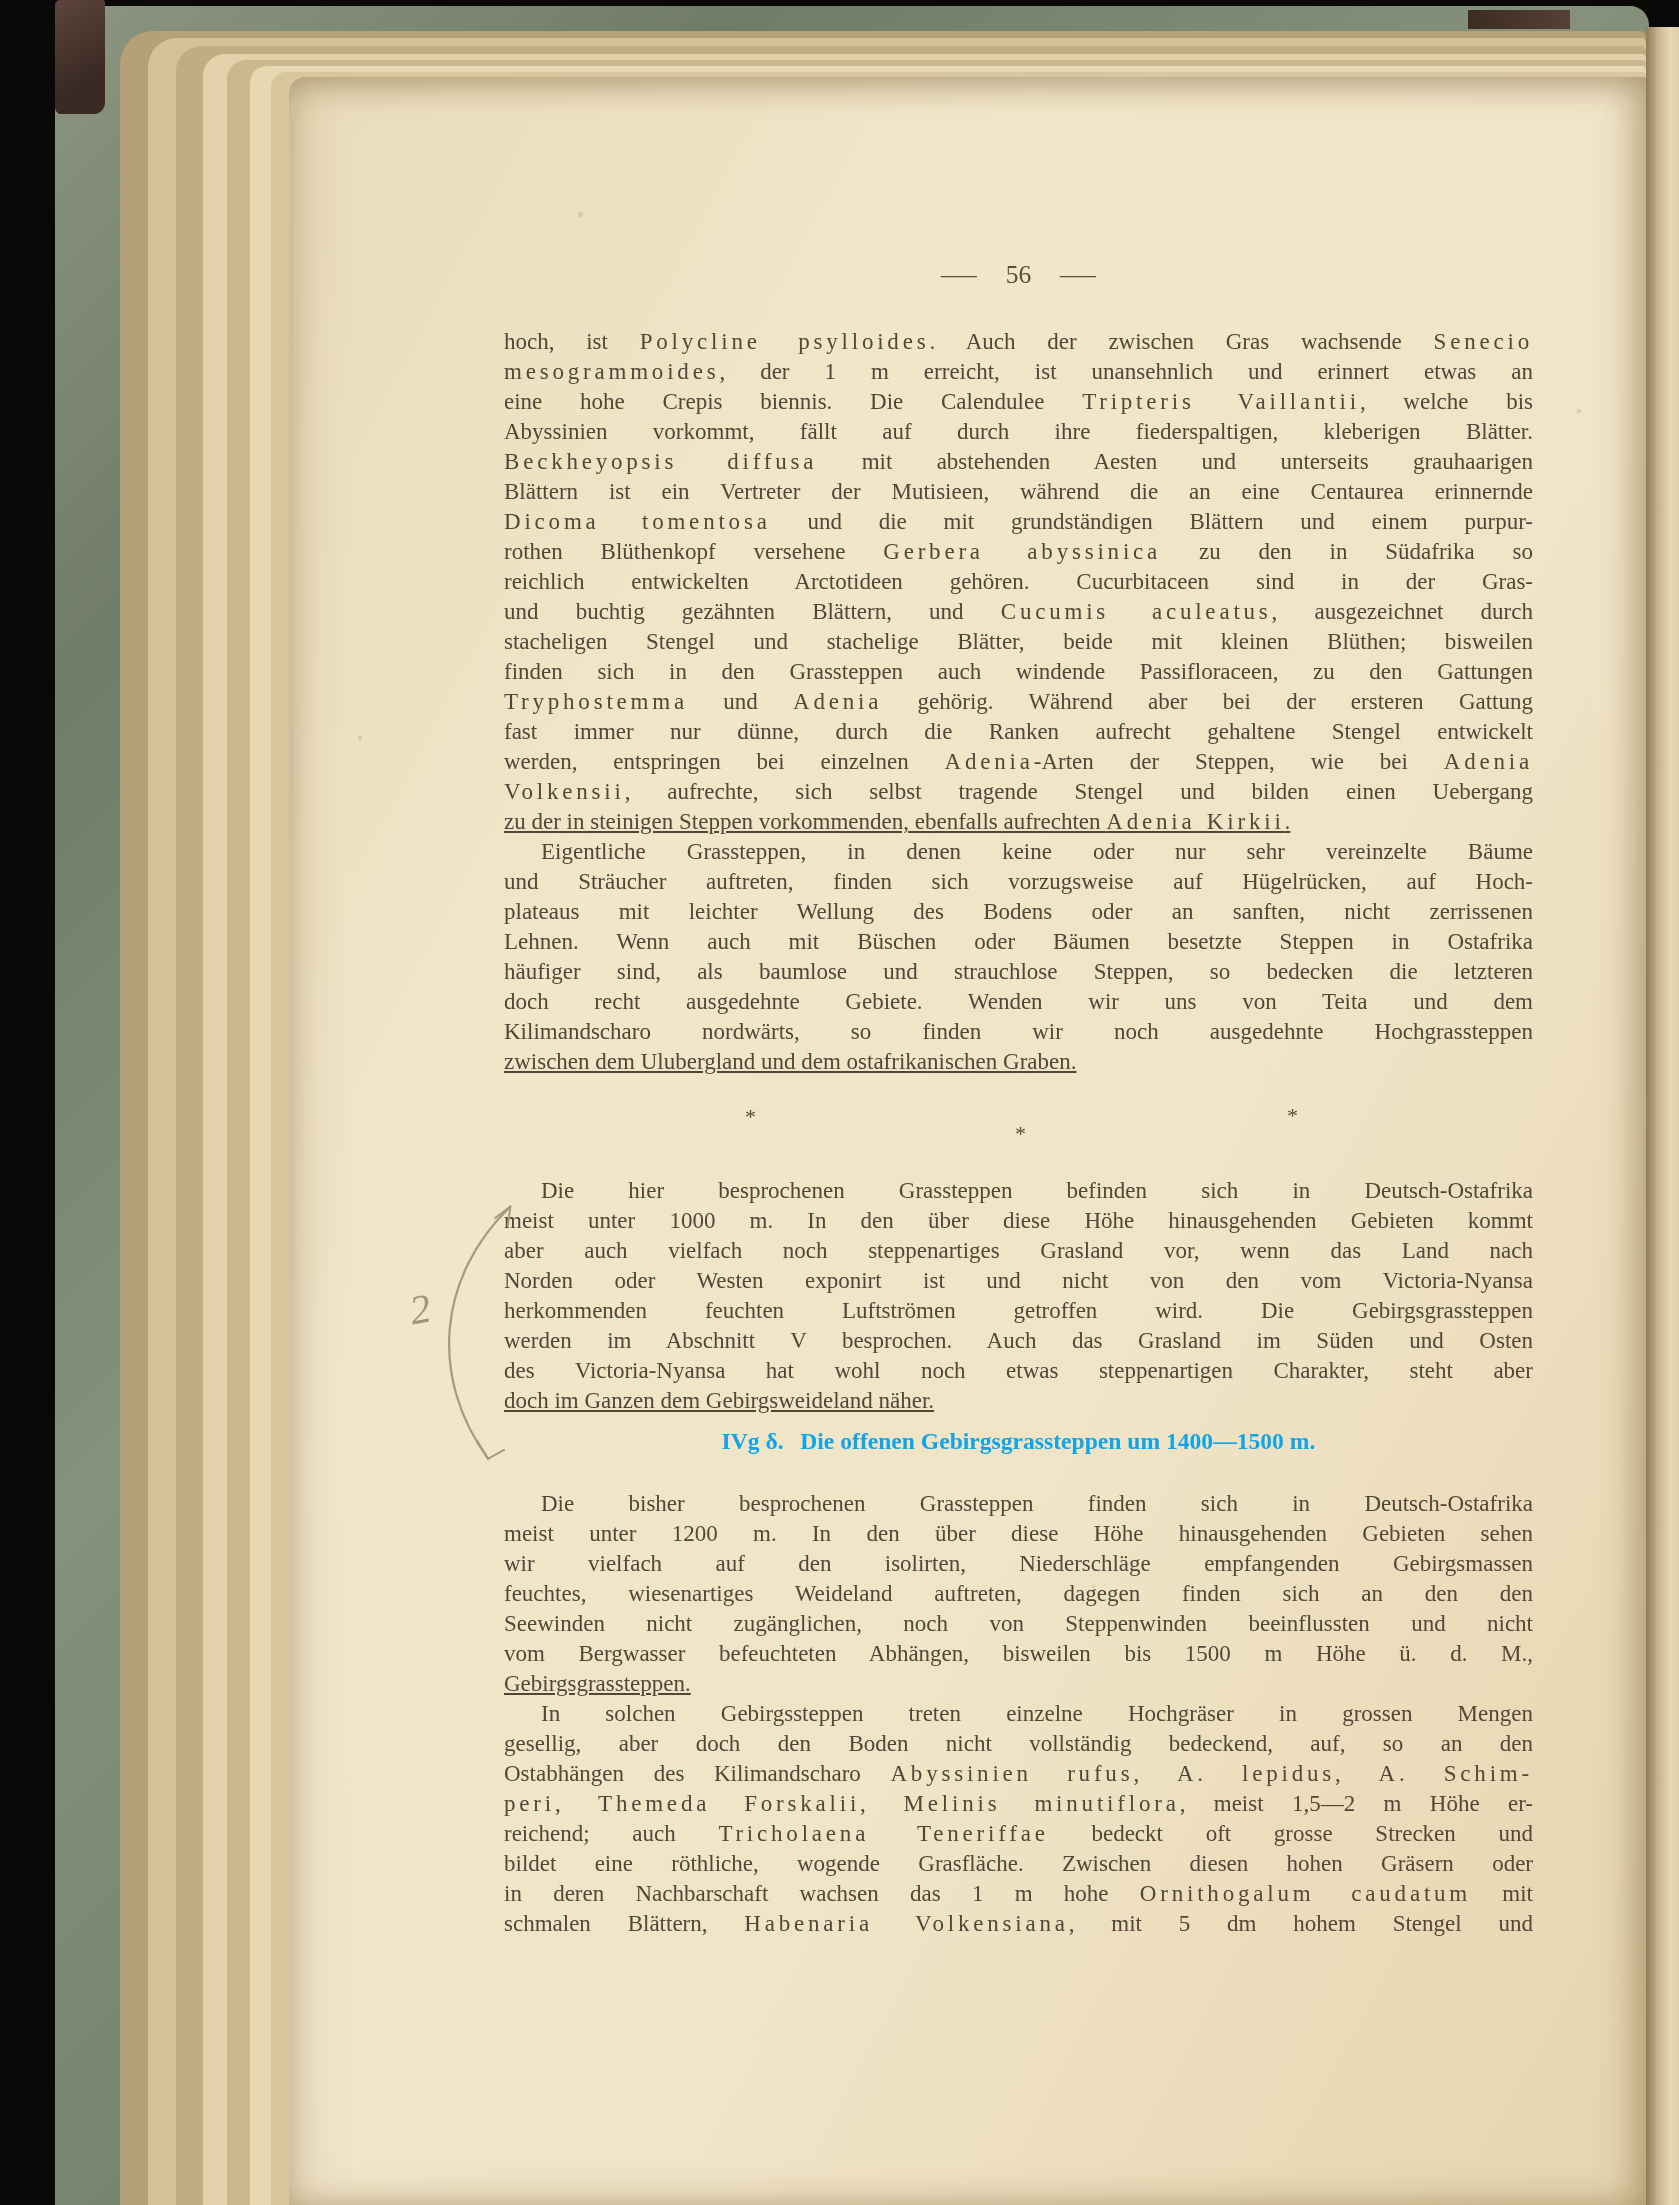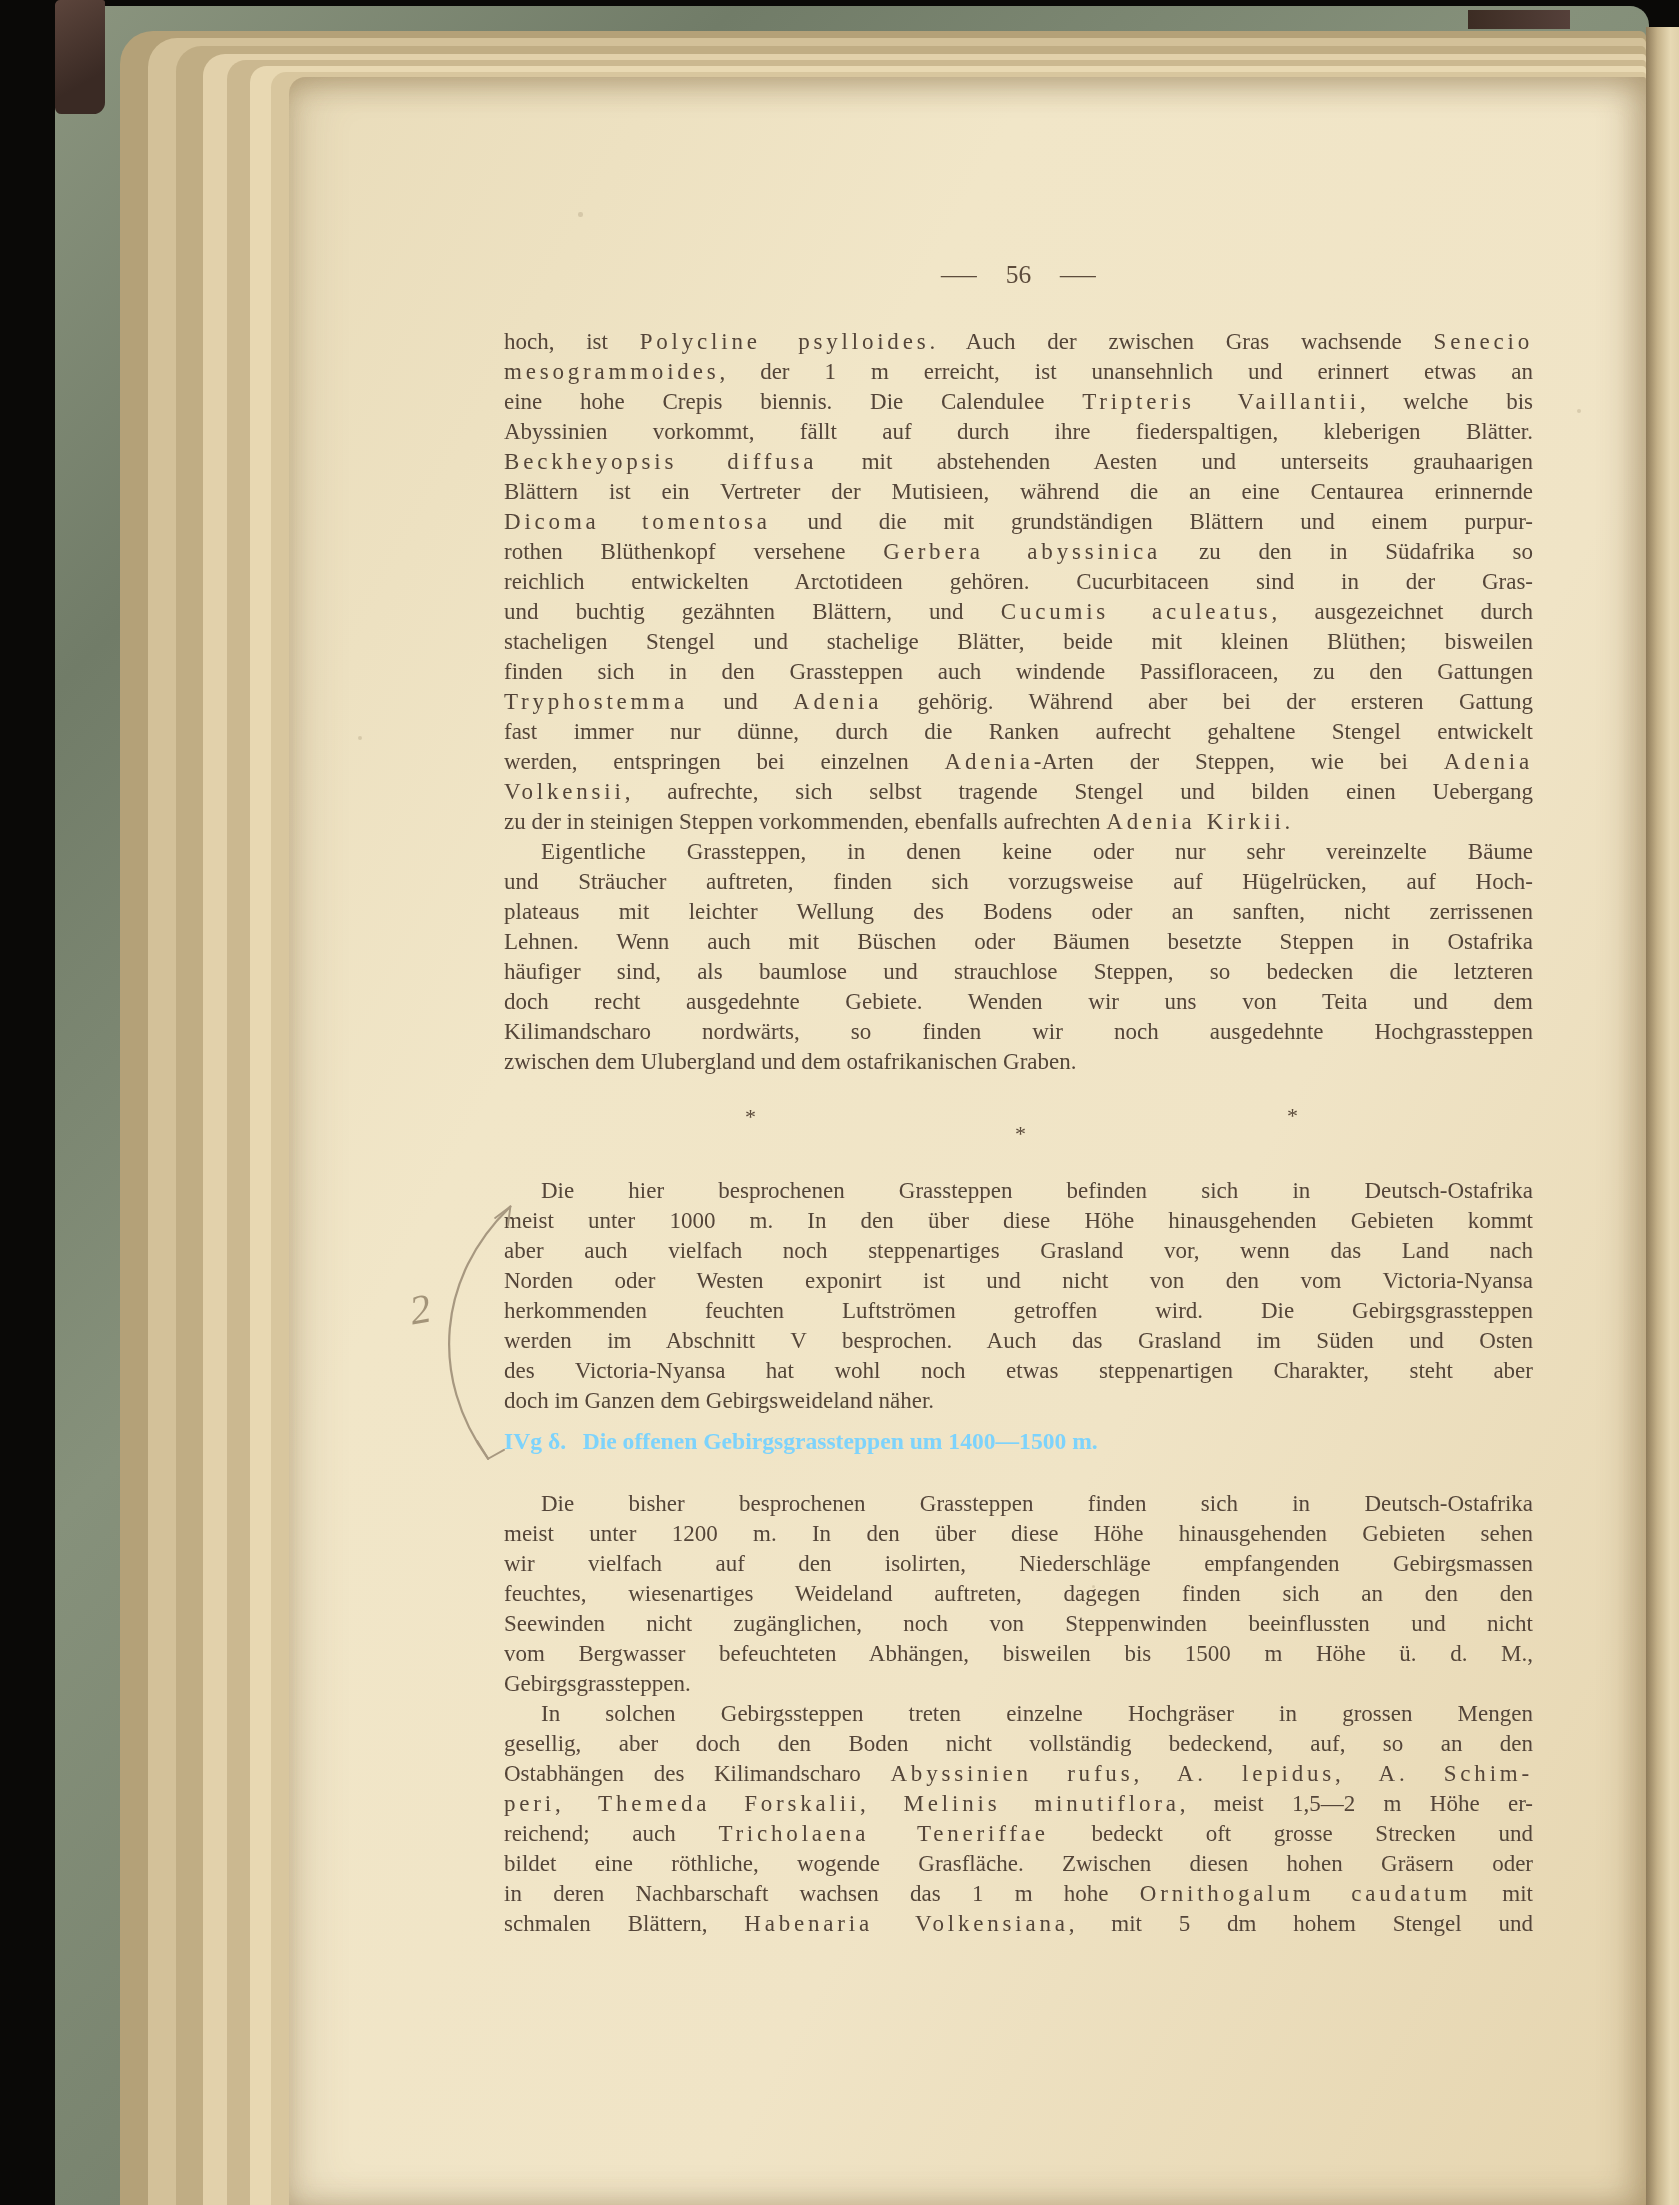--- a/index.html
+++ b/index.html
@@ -45,29 +45,29 @@
   
   .pg-header{
     position:absolute;left:504px;top:258px;width:1029px;height:33px;
     display:flex;align-items:center;justify-content:center;gap:34px;
     color:#5d4c3c;font-size:25.5px;
   }
   .pg-header .dash{letter-spacing:0;transform:scaleX(1.4);}
   .tblock{position:absolute;left:504px;width:1029px;color:#544539;font-size:23px;}
   .tl{line-height:30px;height:30px;text-align:justify;text-align-last:justify;white-space:normal;}
   .tl.ind{text-indent:37px;}
-  .tl.end{text-align-last:left;}
+  .tl.end{text-align-last:left;text-decoration:underline;}
   .sperr{letter-spacing:.165em;word-spacing:.08em;}
   #block1{top:327px;} #block2{top:1176px;} #block3{top:1489px;}
   .separator{position:absolute;left:504px;top:1099px;width:1029px;height:57px;color:#5a4a3b;font-size:22px;}
   .separator span{position:absolute;}
   .ast-1{left:241px;top:5.1px;} .ast-2{left:511px;top:22px;} .ast-3{left:783px;top:3.8px;}
   .heading{
     position:absolute;left:504px;top:1425px;width:1029px;
-    color:#7dd3fc;font-size:23.6px;font-weight:bold;line-height:32px;
+    text-align:center;color:#0ea5e9;font-size:23.6px;font-weight:bold;line-height:32px;
   }
   .heading .h-label{margin-right:16.6px;}
   
   .pencil-arc{position:absolute;left:383px;top:1186px;}
   .pencil-num{
     position:absolute;left:410px;top:1285px;font-size:41px;font-style:italic;
     color:#a39479;transform:rotate(-10deg);
   }
 </style>
 </head>

